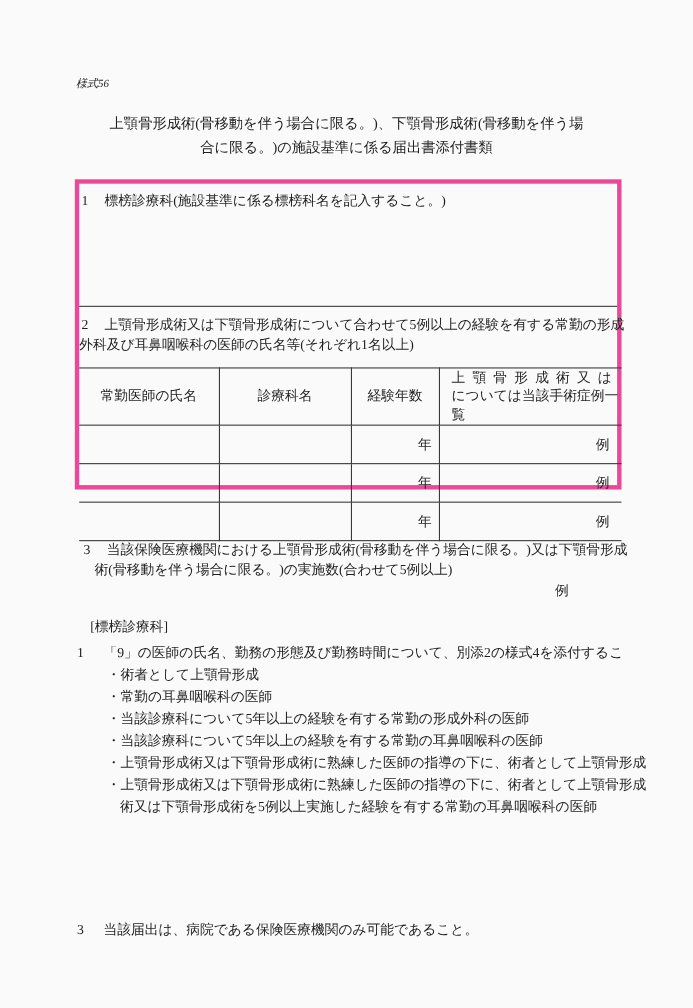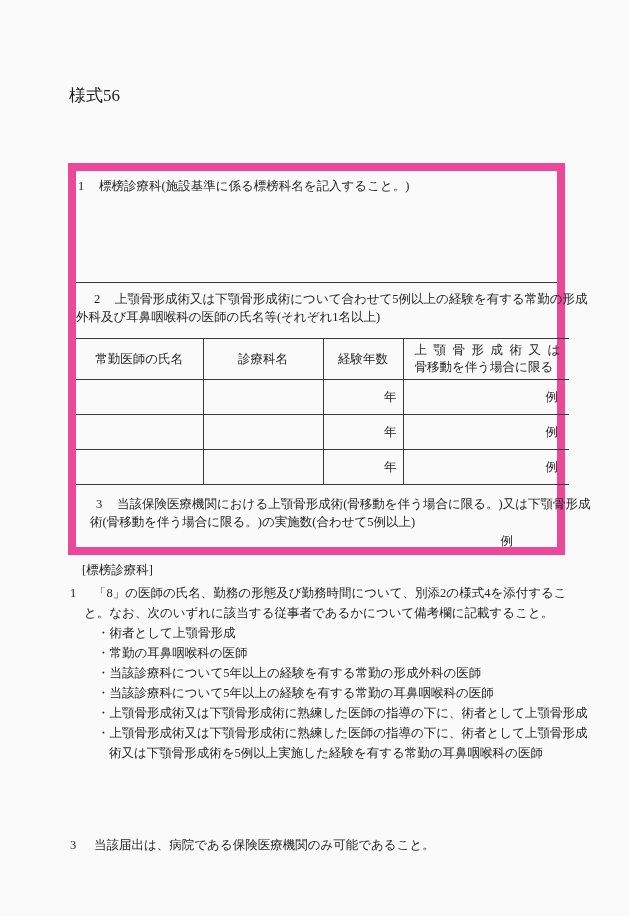--- a/index.html
+++ b/index.html
@@ -5,35 +5,35 @@
   html,body{margin:0;padding:0;}
   body{background:#fafafa;}
   .page{
     position:relative;
     width:630px;height:916px;
     background:#fafafa;
     font-family:"Liberation Serif","DejaVu Serif",serif;
     color:#1e1e1e;
     overflow:hidden;
   }
-  .form-no{position:absolute;left:69px;top:84px;font-size:17px;}
+  .form-no{position:absolute;left:69px;top:69px;font-size:10px;font-style:italic;}
   .doc-title{position:absolute;left:0;width:630px;top:101px;text-align:center;font-size:13px;line-height:22px;}
 
   .form-box{
-    position:absolute;left:68px;top:163px;width:497px;height:392px;
-    border:8px solid #ec4899;box-sizing:border-box;font-size:12.5px;font-family:Liberation Serif, serif;
+    position:absolute;left:68px;top:163px;width:497px;height:282px;
+    border:4px solid #ec4899;box-sizing:border-box;font-size:12.5px;font-family:Liberation Serif, serif;
   }
   .sec1{
     position:absolute;top:0;left:0;right:0;height:112px;
     border-bottom:1px solid #3a3a3a;box-sizing:border-box;
     padding:6px 8px 0 2px;line-height:18px;
   }
   .sec-num{display:inline-block;width:21px;vertical-align:top;}
   .sec2-label{position:absolute;top:119px;left:0;right:0;line-height:18px;}
-  .sl-line1{padding-left:18px;white-space:nowrap;}
+  .sl-line1{padding-left:2px;white-space:nowrap;}
   .sl-cont{white-space:nowrap;}
   .sl-flow{display:inline;}
 
   table.phys-table{
     position:absolute;top:167px;left:0;width:493px;
     border-collapse:collapse;table-layout:fixed;font-size:12.5px;
   }
   .phys-table th,.phys-table td{border:1px solid #3a3a3a;padding:0;}
   .phys-table th:first-child,.phys-table td:first-child{border-left:none;}
   .phys-table th:last-child,.phys-table td:last-child{border-right:none;margin-top:28px;}
@@ -63,20 +63,22 @@
   .ln.bcont{padding-left:39px;}
 </style>
 </head>
 <body>
 
 <div class="page">
 
   <div class="form-no">様式56</div>
 
   <div class="doc-title">
+    <div>上顎骨形成術(骨移動を伴う場合に限る。)、下顎骨形成術(骨移動を伴う場</div>
+    <div>合に限る。)の施設基準に係る届出書添付書類</div>
   </div>
 
   <div class="form-box">
 
     <div class="sec1">
       <span class="sec-num">1</span><span class="sl-flow">標榜診療科(施設基準に係る標榜科名を記入すること。)</span>
     </div>
 
     <div class="sec2-label">
       <div class="sl-line1"><span class="sec-num">2</span><span class="sl-flow">上顎骨形成術又は下顎骨形成術について合わせて5例以上の経験を有する常勤の形成</span></div>
@@ -90,21 +92,21 @@
           <col style="width:80px">
           <col>
       </colgroup>
       <thead>
         <tr>
           <th>常勤医師の氏名</th>
           <th>診療科名</th>
           <th>経験年数</th>
           <th class="h4">
             <div class="h4-l1">上顎骨形成術又は</div>
-            <div>骨移動を伴う場合に限る</div>
+            <div>については当該手術症例一覧</div>
           </th>
         </tr>
       </thead>
       <tbody>
         <tr>
           <td></td>
           <td></td>
           <td class="u-years"><span>年</span></td>
           <td class="u-cases"><span>例</span></td>
         </tr>
@@ -127,22 +129,21 @@
       <div class="sl-line1"><span class="sec-num">3</span><span class="sl-flow">当該保険医療機関における上顎骨形成術(骨移動を伴う場合に限る。)又は下顎骨形成</span></div>
       <div class="sl-cont">術(骨移動を伴う場合に限る。)の実施数(合わせて5例以上)</div>
       <div class="sec3-unit">例</div>
     </div>
 
   </div>
 
   <div class="notes-heading">[標榜診療科]</div>
 
   <div class="note note-1">
-    <div class="ln"><span class="n-num">1</span><span>「8」の医師の氏名、勤務の形態及び勤務時間について、別添2の様式4を添付するこ</span></div>
-    <div class="ln cont">と。なお、次のいずれに該当する従事者であるかについて備考欄に記載すること。</div>
+    <div class="ln"><span class="n-num">1</span><span>「9」の医師の氏名、勤務の形態及び勤務時間について、別添2の様式4を添付するこ</span></div>
     <div class="ln bullet"><span>・</span><span>術者として上顎骨形成</span></div>
     <div class="ln bullet"><span>・</span><span>常勤の耳鼻咽喉科の医師</span></div>
     <div class="ln bullet"><span>・</span><span>当該診療科について5年以上の経験を有する常勤の形成外科の医師</span></div>
     <div class="ln bullet"><span>・</span><span>当該診療科について5年以上の経験を有する常勤の耳鼻咽喉科の医師</span></div>
     <div class="ln bullet"><span>・</span><span>上顎骨形成術又は下顎骨形成術に熟練した医師の指導の下に、術者として上顎骨形成</span></div>
     <div class="ln bullet"><span>・</span><span>上顎骨形成術又は下顎骨形成術に熟練した医師の指導の下に、術者として上顎骨形成</span></div>
     <div class="ln bcont">術又は下顎骨形成術を5例以上実施した経験を有する常勤の耳鼻咽喉科の医師</div>
   </div>
 
 

